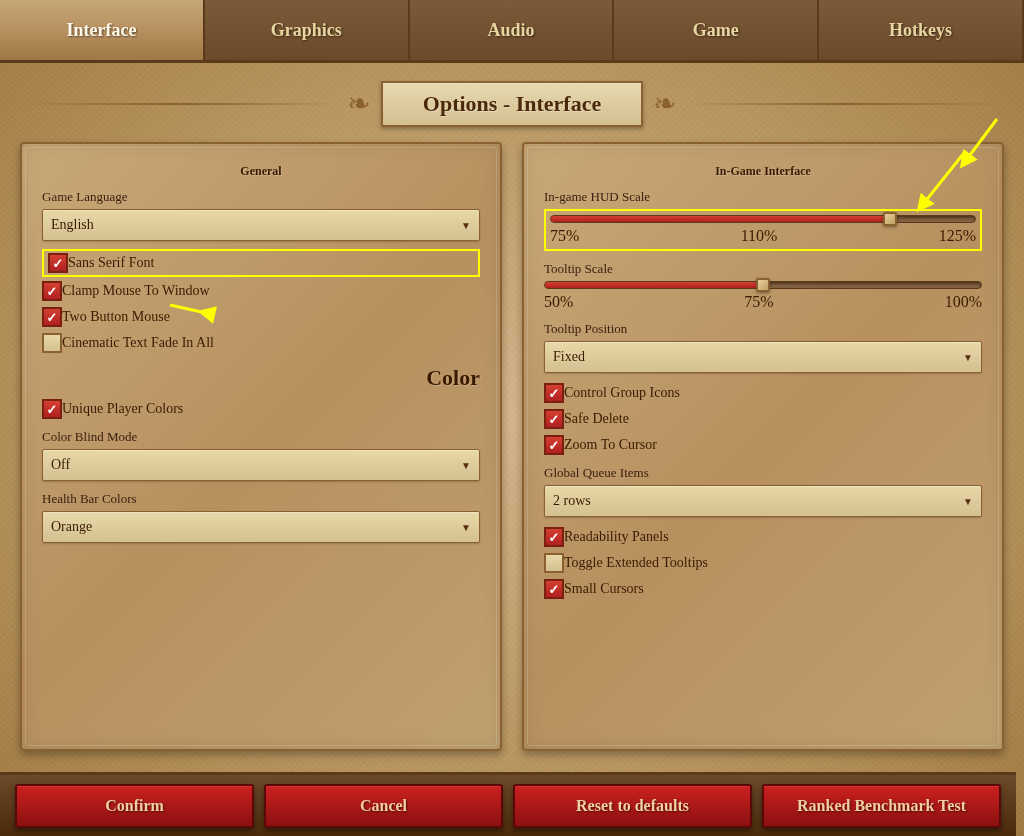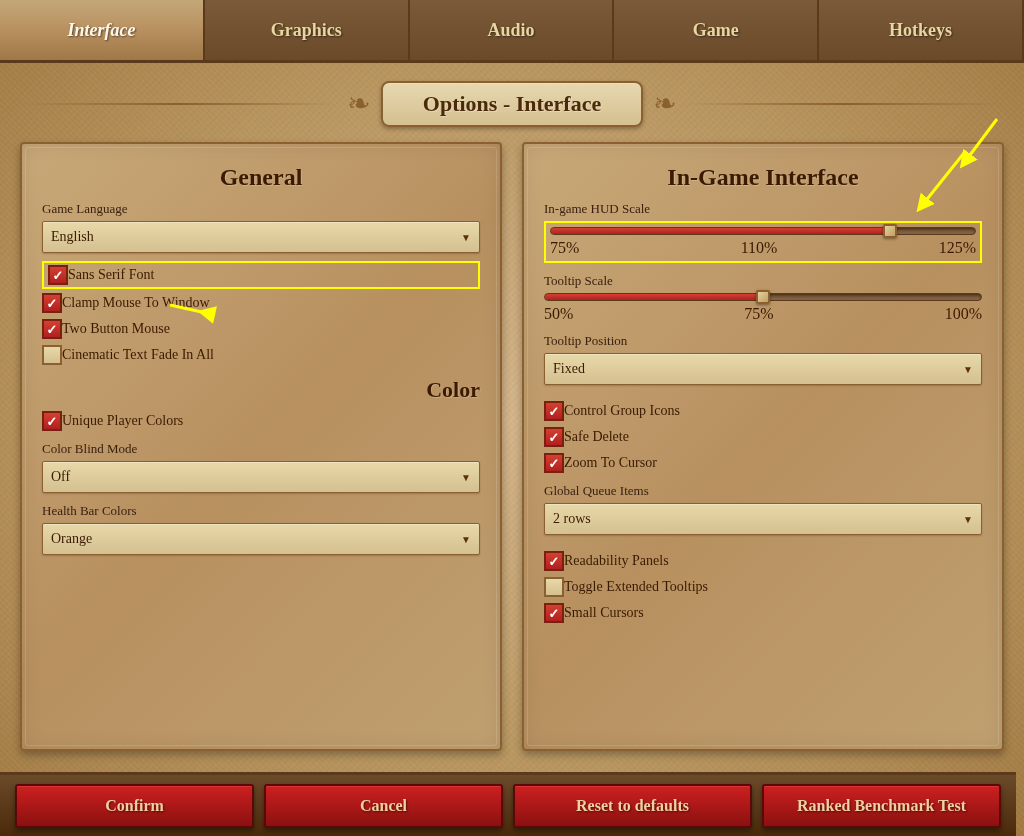--- a/index.html
+++ b/index.html
@@ -53,21 +53,20 @@
       transition: background 0.2s;
       background: linear-gradient(to bottom, #7a5a38 0%, #6b4a2a 100%);
     }
 
     .tab:first-child { border-left: none; }
 
     .tab.active {
       background: linear-gradient(to bottom, #c4a878 0%, #b89060 50%, #a07848 100%);
       color: #fff8e8;
       z-index: 2;
-      font-style: italic;
     }
 
     
     .main-content {
       position: relative;
       z-index: 1;
       padding: 10px 20px;
       height: calc(836px - 63px - 64px);
     }
 
@@ -87,21 +86,21 @@
 
     .title-line {
       flex: 1;
       height: 2px;
       background: linear-gradient(to right, transparent, #8b6030, transparent);
     }
 
     .title-box {
       background: linear-gradient(to bottom, #e8d8b0 0%, #d4c090 100%);
       border: 2px solid #8b6030;
-      border-radius: 8px;
+      border-radius: 1px;
       padding: 8px 40px;
       font-size: 22px;
       color: #4a2a0a;
       font-weight: bold;
       text-shadow: 1px 1px 0 rgba(255,255,255,0.3);
       box-shadow: 0 2px 4px rgba(0,0,0,0.3), inset 0 1px 0 rgba(255,255,255,0.2);
     }
 
     
     .floral {
@@ -134,21 +133,21 @@
       content: '';
       position: absolute;
       top: 3px; left: 3px; right: 3px; bottom: 3px;
       border: 1px solid rgba(255,255,255,0.15);
       border-radius: 3px;
       pointer-events: none;
     }
 
     .panel-title {
       text-align: center;
-      font-size: 24px;
+      font-size: 12px;
       font-weight: bold;
       color: #3a1a00;
       margin-bottom: 0;
       text-shadow: 1px 1px 0 rgba(255,255,255,0.2);
     }
 
     
     .section-label {
       font-size: 13px;
       color: #3a2010;
@@ -309,21 +308,21 @@
         inset 0 1px 0 rgba(255,100,100,0.3),
         0 3px 5px rgba(0,0,0,0.4);
       display: flex;
       align-items: center;
       justify-content: center;
       transition: background 0.15s;
     }
 
     
     .panel-right .dropdown {
-      margin-bottom: 16px;
+      margin-bottom: 10px;
       align-items: center;
     }
 
     
     .annotation-arrow {
       position: absolute;
       z-index: 20;
       pointer-events: none;
     }
 

